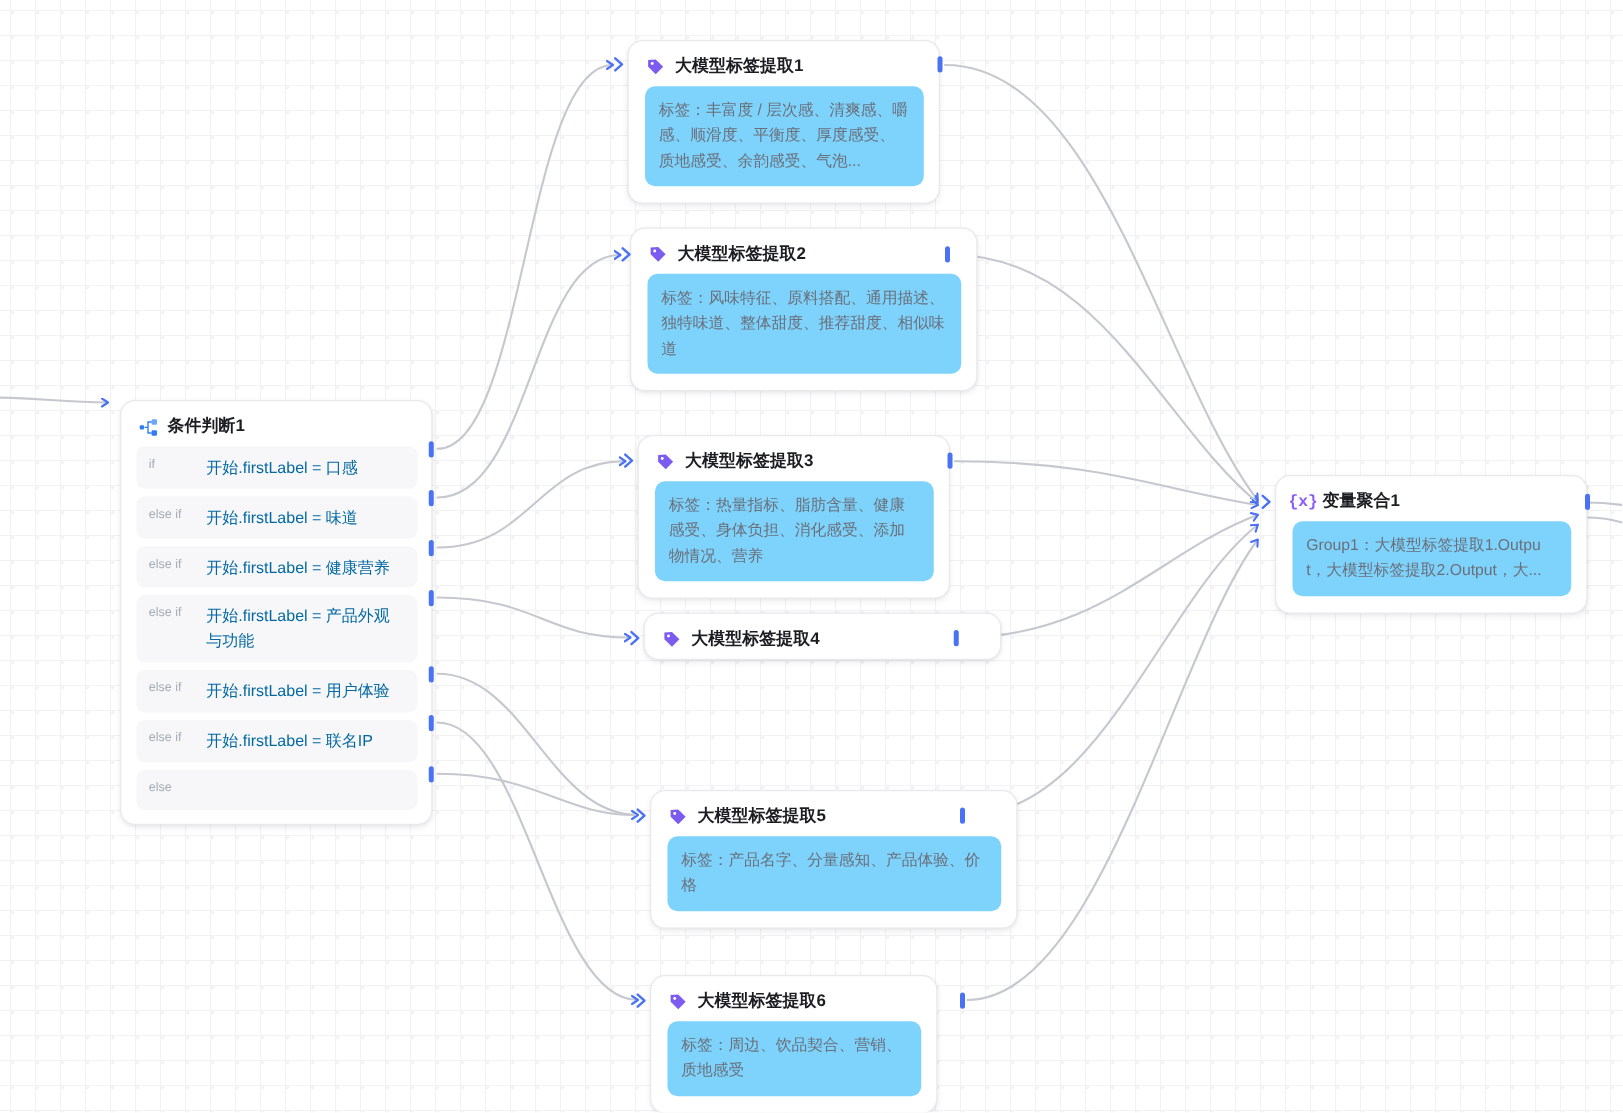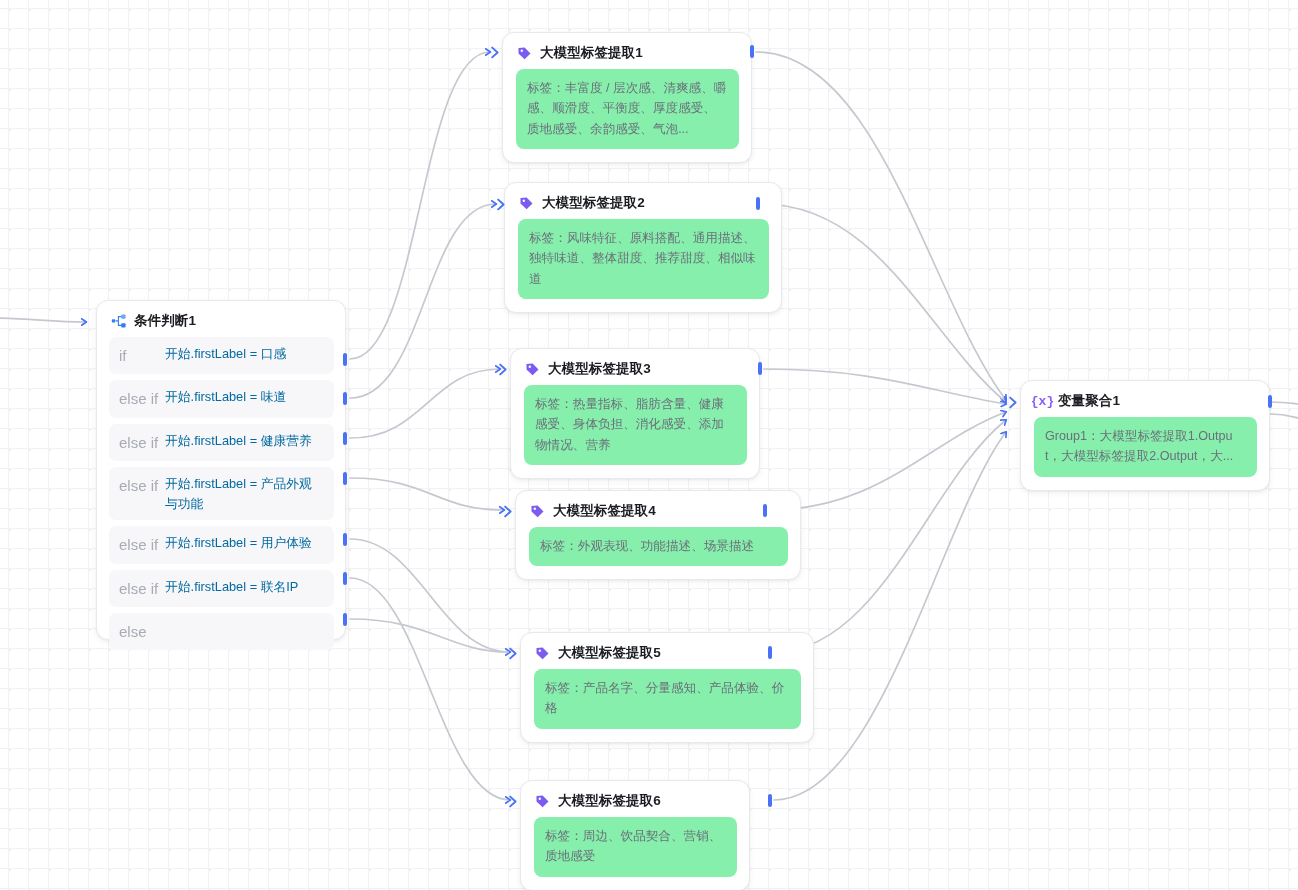--- a/index.html
+++ b/index.html
@@ -41,63 +41,63 @@
   .node {
     position: absolute;
     background: #ffffff;
     border: 1px solid #e9e9ec;
     border-radius: 12px;
     box-shadow: 0 2px 6px rgba(16,24,40,0.06), 0 1px 2px rgba(16,24,40,0.04);
     box-sizing: border-box;
   }
   .node-header {
     display: flex;
-    align-items: center;
+    align-items: flex-end;
     gap: 7px;
     padding: 11px 12px 7px 13px;
   }
   .node-title {
     font-size: 13.5px;
     font-weight: 700;
     color: #1b1d22;
     letter-spacing: 0.1px;
     white-space: nowrap;
   }
   .node-icon {
     width: 17px;
     height: 17px;
     display: inline-flex;
     align-items: center;
     justify-content: center;
     flex: 0 0 auto;
   }
   .node-body {
     margin: 0 12px 13px 13px;
-    background: #86efac;
+    background: #7dd3fc;
     border-radius: 8px;
     padding: 9px 11px 10px 11px;
     font-size: 12.6px;
     line-height: 1.62;
     color: #6b6f7a;
     word-break: break-all;
   }
   
-  .cond-node { padding-bottom: 10px; }
+  .cond-node { padding-bottom: 10px; margin-top: 20px; }
   .cond-row {
     display: flex;
     align-items: flex-start;
     margin: 0 11px 6px 12px;
     background: #f7f7f9;
     border-radius: 7px;
     padding: 7px 10px 7px 10px;
     min-height: 18px;
   }
   .cond-key {
     flex: 0 0 46px;
-    font-size: 15px;
+    font-size: 10px;
     color: #a7abb5;
     line-height: 1.55;
   }
   .cond-val {
     font-size: 12.8px;
     color: #0369a1;
     line-height: 1.55;
   }
   
   .port-out {
@@ -268,21 +268,20 @@
   <div class="node" style="left:515px; top:490px; width:286px;">
     <div class="node-header">
       <span class="node-icon">
         <svg width="15" height="15" viewBox="0 0 16 16">
           <path d="M1.6,2.2 L8.1,1.6 L14.4,7.9 L8.1,14.2 L1.6,7.9 Z" fill="#7c5cf0"></path>
           <circle cx="5.1" cy="5.1" r="1.25" fill="#ffffff"></circle>
         </svg>
       </span>
       <span class="node-title">大模型标签提取4</span>
     </div>
-    <div class="node-body">标签：外观表现、功能描述、场景描述</div>
   </div>
   <span class="port-in-arrow" style="left:503px; top:504px;">
     <svg width="13" height="13" viewBox="0 0 12 12">
         <path d="M2,1.5 L7,6 L2,10.5" fill="none" stroke="#4a72f5" stroke-width="1.8" stroke-linecap="round" stroke-linejoin="round"></path>
       </svg>
   </span>
   <div class="port-out" style="left:763px; top:504px;"></div>
 
   <div class="node" style="left:520px; top:632px; width:294px;">
     <div class="node-header">

